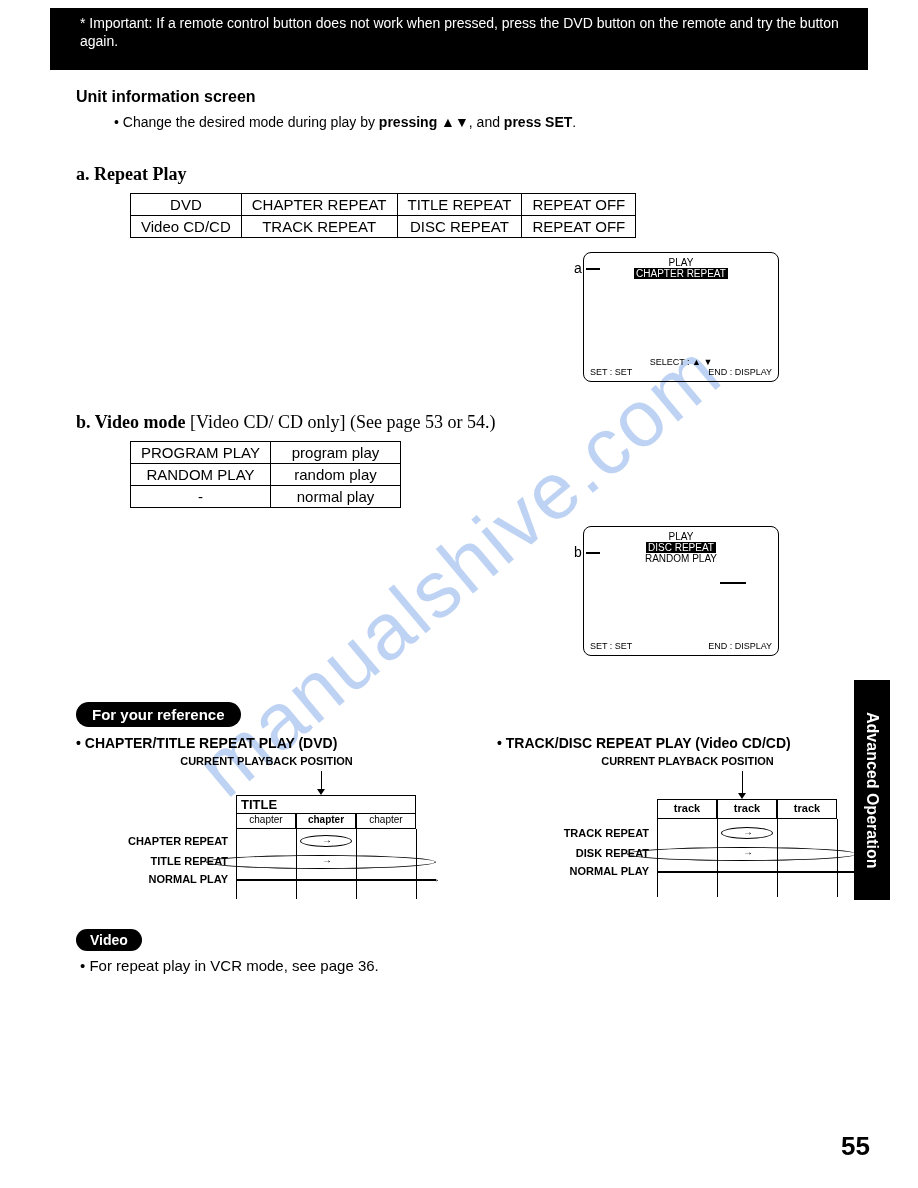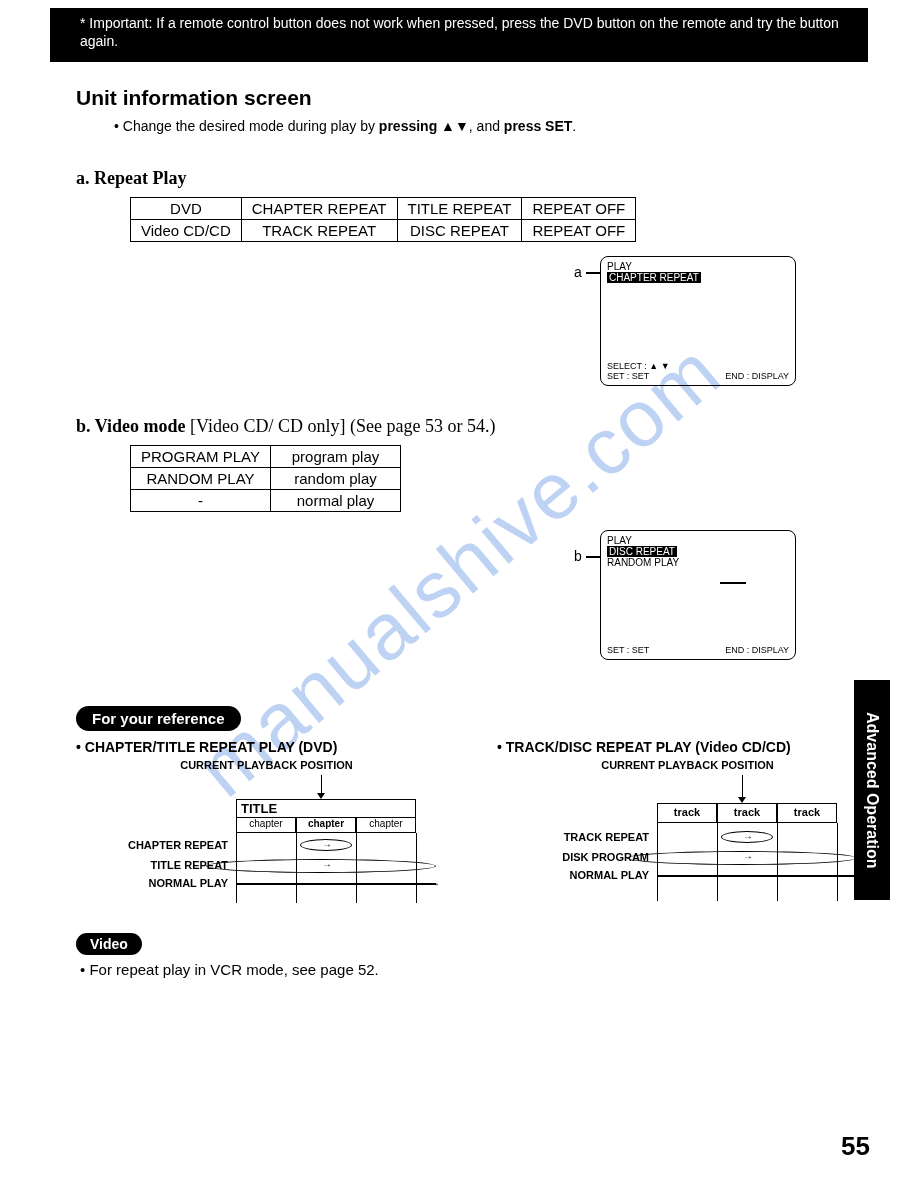--- a/index.html
+++ b/index.html
@@ -1,33 +1,33 @@
 <!DOCTYPE html>
 <html><head>
 <meta charset="utf-8">
 <style>
   * { box-sizing: border-box; margin: 0; padding: 0; }
   body { width: 918px; height: 1188px; font-family: Arial, Helvetica, sans-serif; background: #fff; color: #000; position: relative; }
   .watermark { position: absolute; left: 50%; top: 48%; transform: translate(-50%,-50%) rotate(-40deg); font-size: 80px; color: rgba(70,130,220,0.35); font-weight: 500; letter-spacing: 2px; pointer-events: none; z-index: 0; }
   .content { position: relative; z-index: 1; padding: 0 40px; }
-  .important-box { background: #000; color: #fff; padding: 6px 16px 12px 30px; margin: 8px 10px 18px 10px; font-size: 14px; line-height: 1.3; }
+  .important-box { background: #000; color: #fff; padding: 6px 16px 20px 30px; margin: 8px 10px 18px 10px; font-size: 14px; line-height: 1.3; }
   .important-box .label { font-weight: 400; }
   .section-title { display: inline-block; background: #000; color: #fff; font-size: 20px; font-weight: bold; padding: 6px 16px; margin-left: 20px; margin-bottom: 10px; }
-  h2.subtitle { font-size: 21px; font-weight: bold; margin: 24px 0 8px 36px; }
+  h2.subtitle { font-size: 16px; font-weight: bold; margin: 18px 0 8px 36px; }
   .bullet-line { margin-left: 74px; font-size: 14px; margin-bottom: 34px; }
   .bullet-line::before { content: "• "; }
   .arrows { font-family: sans-serif; }
   h3.item { font-size: 18px; font-weight: bold; margin: 10px 0 8px 36px; font-family: Liberation Serif, serif; }
   h3.item .light { font-weight: normal; }
 
   table.mini { border-collapse: collapse; margin-left: 90px; font-size: 15px; }
   table.mini td { border: 1.5px solid #000; padding: 2px 10px; text-align: center; }
 
   .osd-wrap { position: relative; margin: 14px 0 10px 0; height: 150px; }
-  .osd { position: absolute; width: 196px; height: 130px; border: 1.5px solid #000; border-radius: 8px; left: 560px; top: 0; font-size: 10px; padding: 4px 6px; }
+  .osd { position: absolute; width: 196px; height: 130px; border: 1.5px solid #000; border-radius: 8px; left: 543px; top: 0; font-size: 10px; padding: 4px 6px; text-align: center; }
   .osd .play { font-size: 10px; }
   .osd .hi { background: #000; color: #fff; display: inline-block; padding: 0 2px; font-size: 10px; }
   .osd .bottom { position: absolute; bottom: 4px; left: 6px; right: 6px; font-size: 9px; }
   .osd-label { position: absolute; font-size: 14px; }
   .osd-line { position: absolute; height: 1.5px; background: #000; }
 
   .ref-pill { display: inline-block; background: #000; color: #fff; font-weight: bold; border-radius: 16px; padding: 4px 16px; font-size: 15px; margin-left: 36px; margin-top: 10px; }
   .ref-row { display: flex; gap: 40px; margin: 8px 0 0 36px; justify-content: space-between; }
   .ref-col { flex: 1; }
   .ref-col .h { font-size: 14px; font-weight: bold; }
@@ -187,25 +187,25 @@
         <div class="dia-box" style="left:220px; top:48px; width:0; height:78px; border-right:none; border-top:none; border-bottom:none;"></div>
         <div class="dia-box" style="left:280px; top:48px; width:0; height:78px; border-right:none; border-top:none; border-bottom:none;"></div>
         <div class="dia-box" style="left:340px; top:48px; width:0; height:78px; border-right:none; border-top:none; border-bottom:none;"></div>
         <div class="ellipse" style="left:224px; top:56px; width:52px; height:12px;"></div>
         <div class="arrow-r" style="left:246px; top:55px;">→</div>
         <div class="ellipse" style="left:130px; top:76px; width:230px; height:14px;"></div>
         <div class="arrow-r" style="left:246px; top:75px;">→</div>
         <div style="position:absolute; left:160px; top:100px; width:200px; height:1.2px; background:#000;"></div>
         <div class="arrow-r" style="left:354px; top:94px;">→</div>
         <div class="dia-text" style="left:0; top:56px; width:152px;">TRACK REPEAT</div>
-        <div class="dia-text" style="left:0; top:76px; width:152px;">DISK PROGRAM</div>
+        <div class="dia-text" style="left:0; top:76px; width:152px;">DISK REPEAT</div>
         <div class="dia-text" style="left:0; top:94px; width:152px;">NORMAL PLAY</div>
       </div>
     </div>
   </div>
 
   <div class="note-pill">Video</div>
-  <div class="note-line">For repeat play in VCR mode, see page 52.</div>
+  <div class="note-line">For repeat play in VCR mode, see page 36.</div>
 
 </div>
 
 <div class="side-tab">Advanced Operation</div>
 <div class="page-num">55</div>
 
 </body></html>

